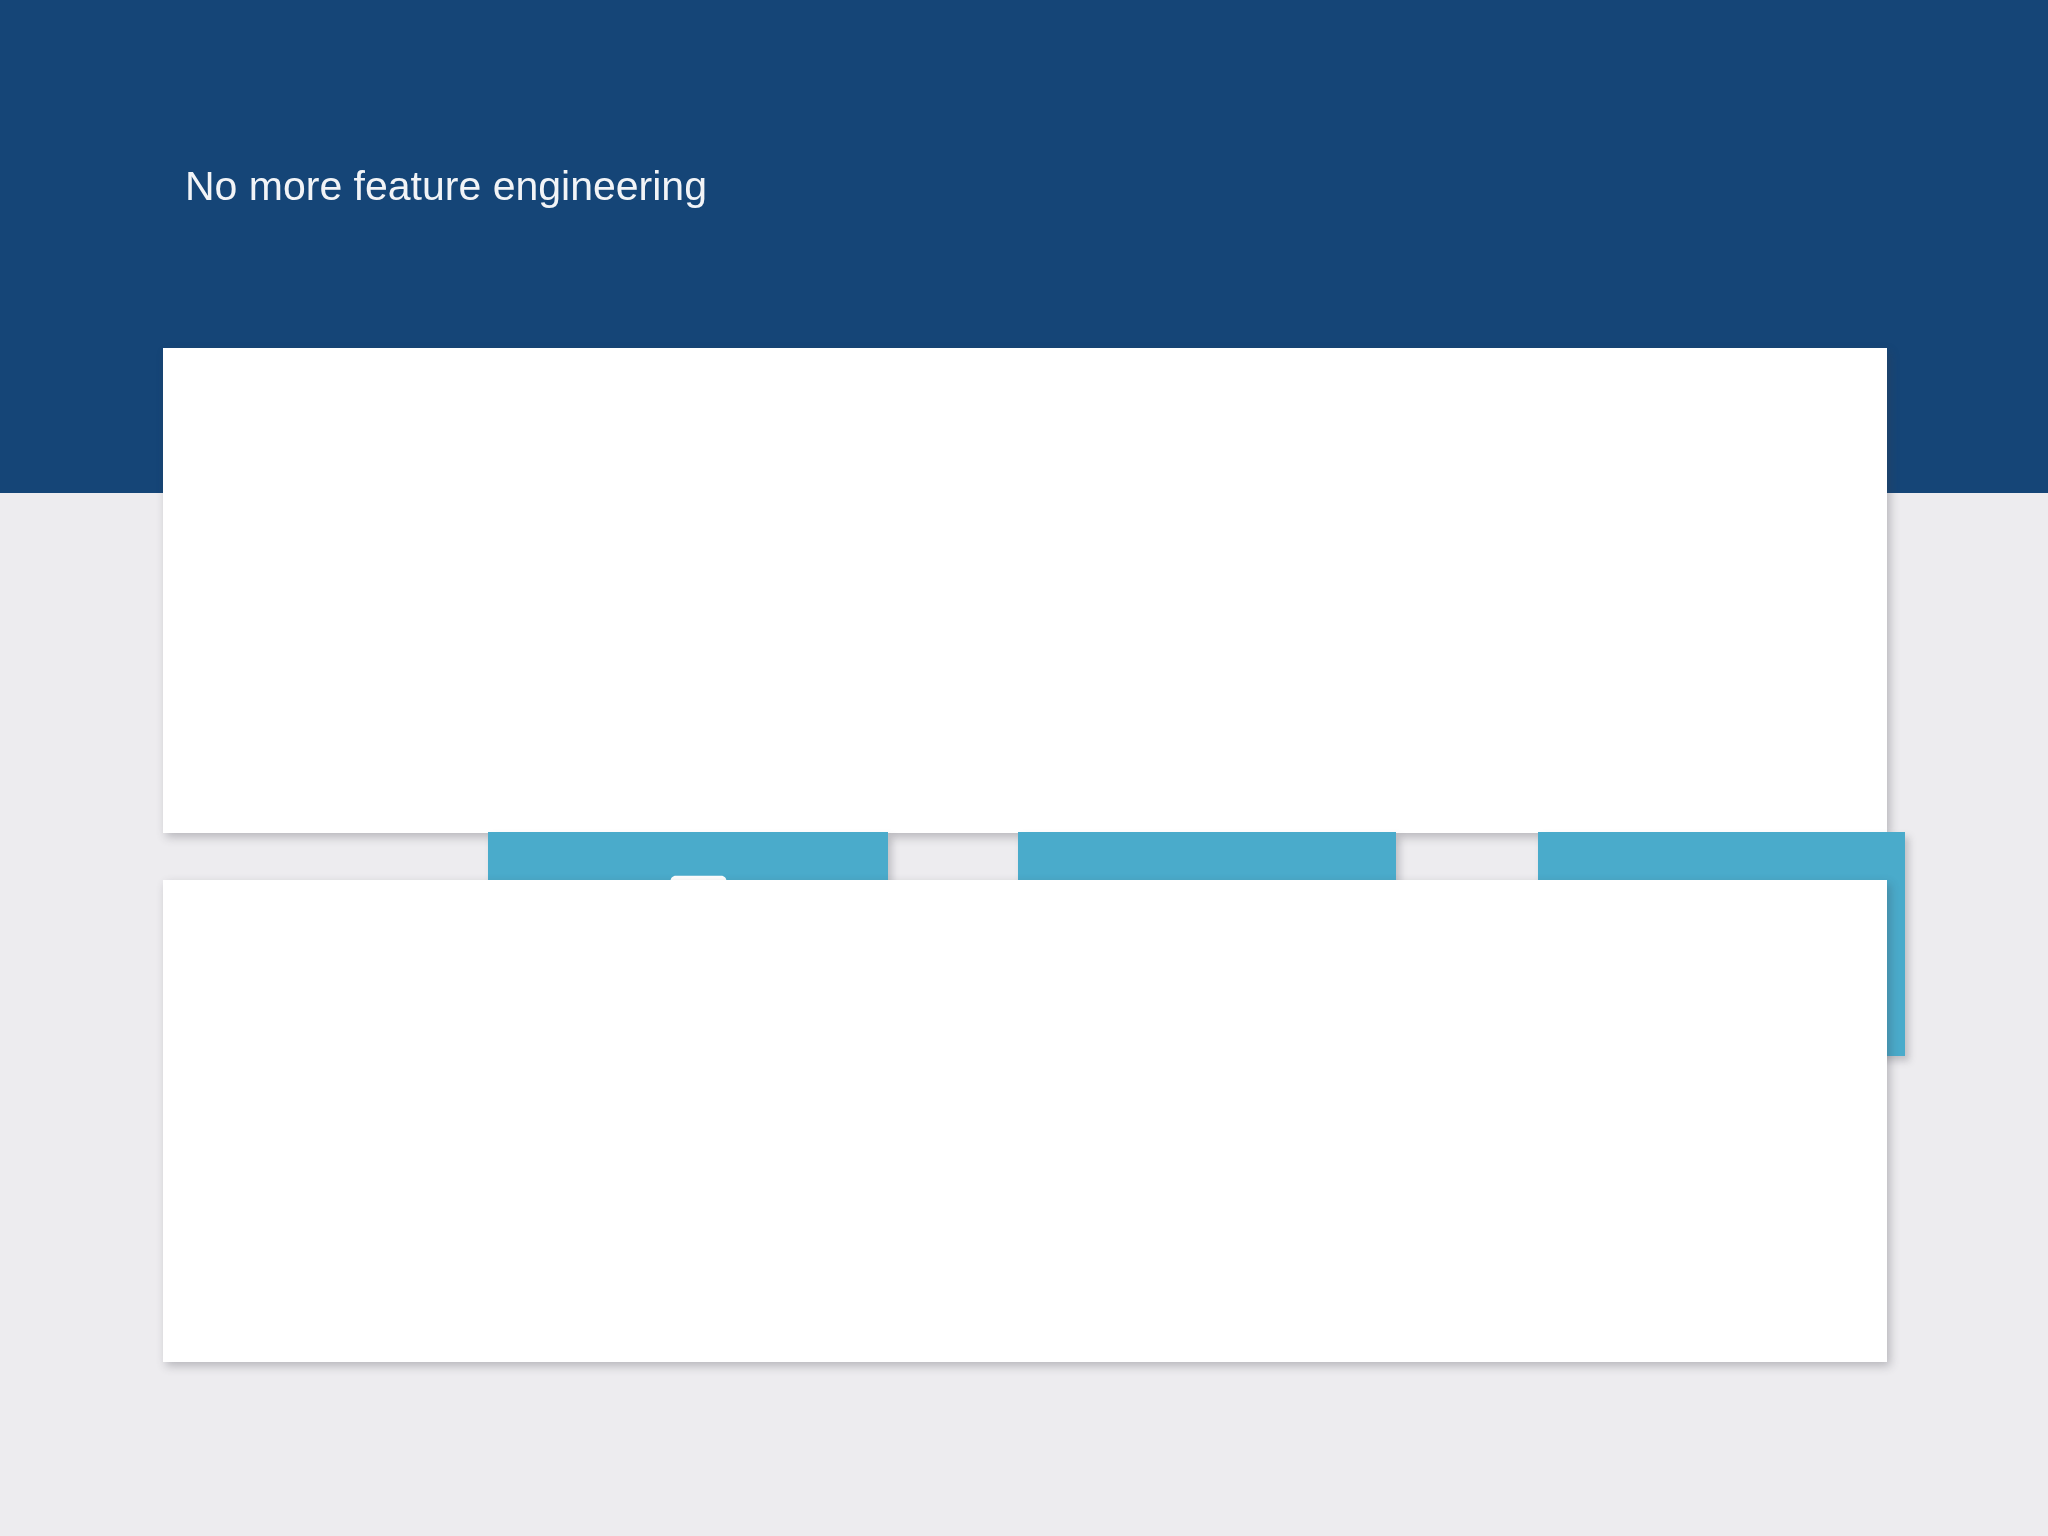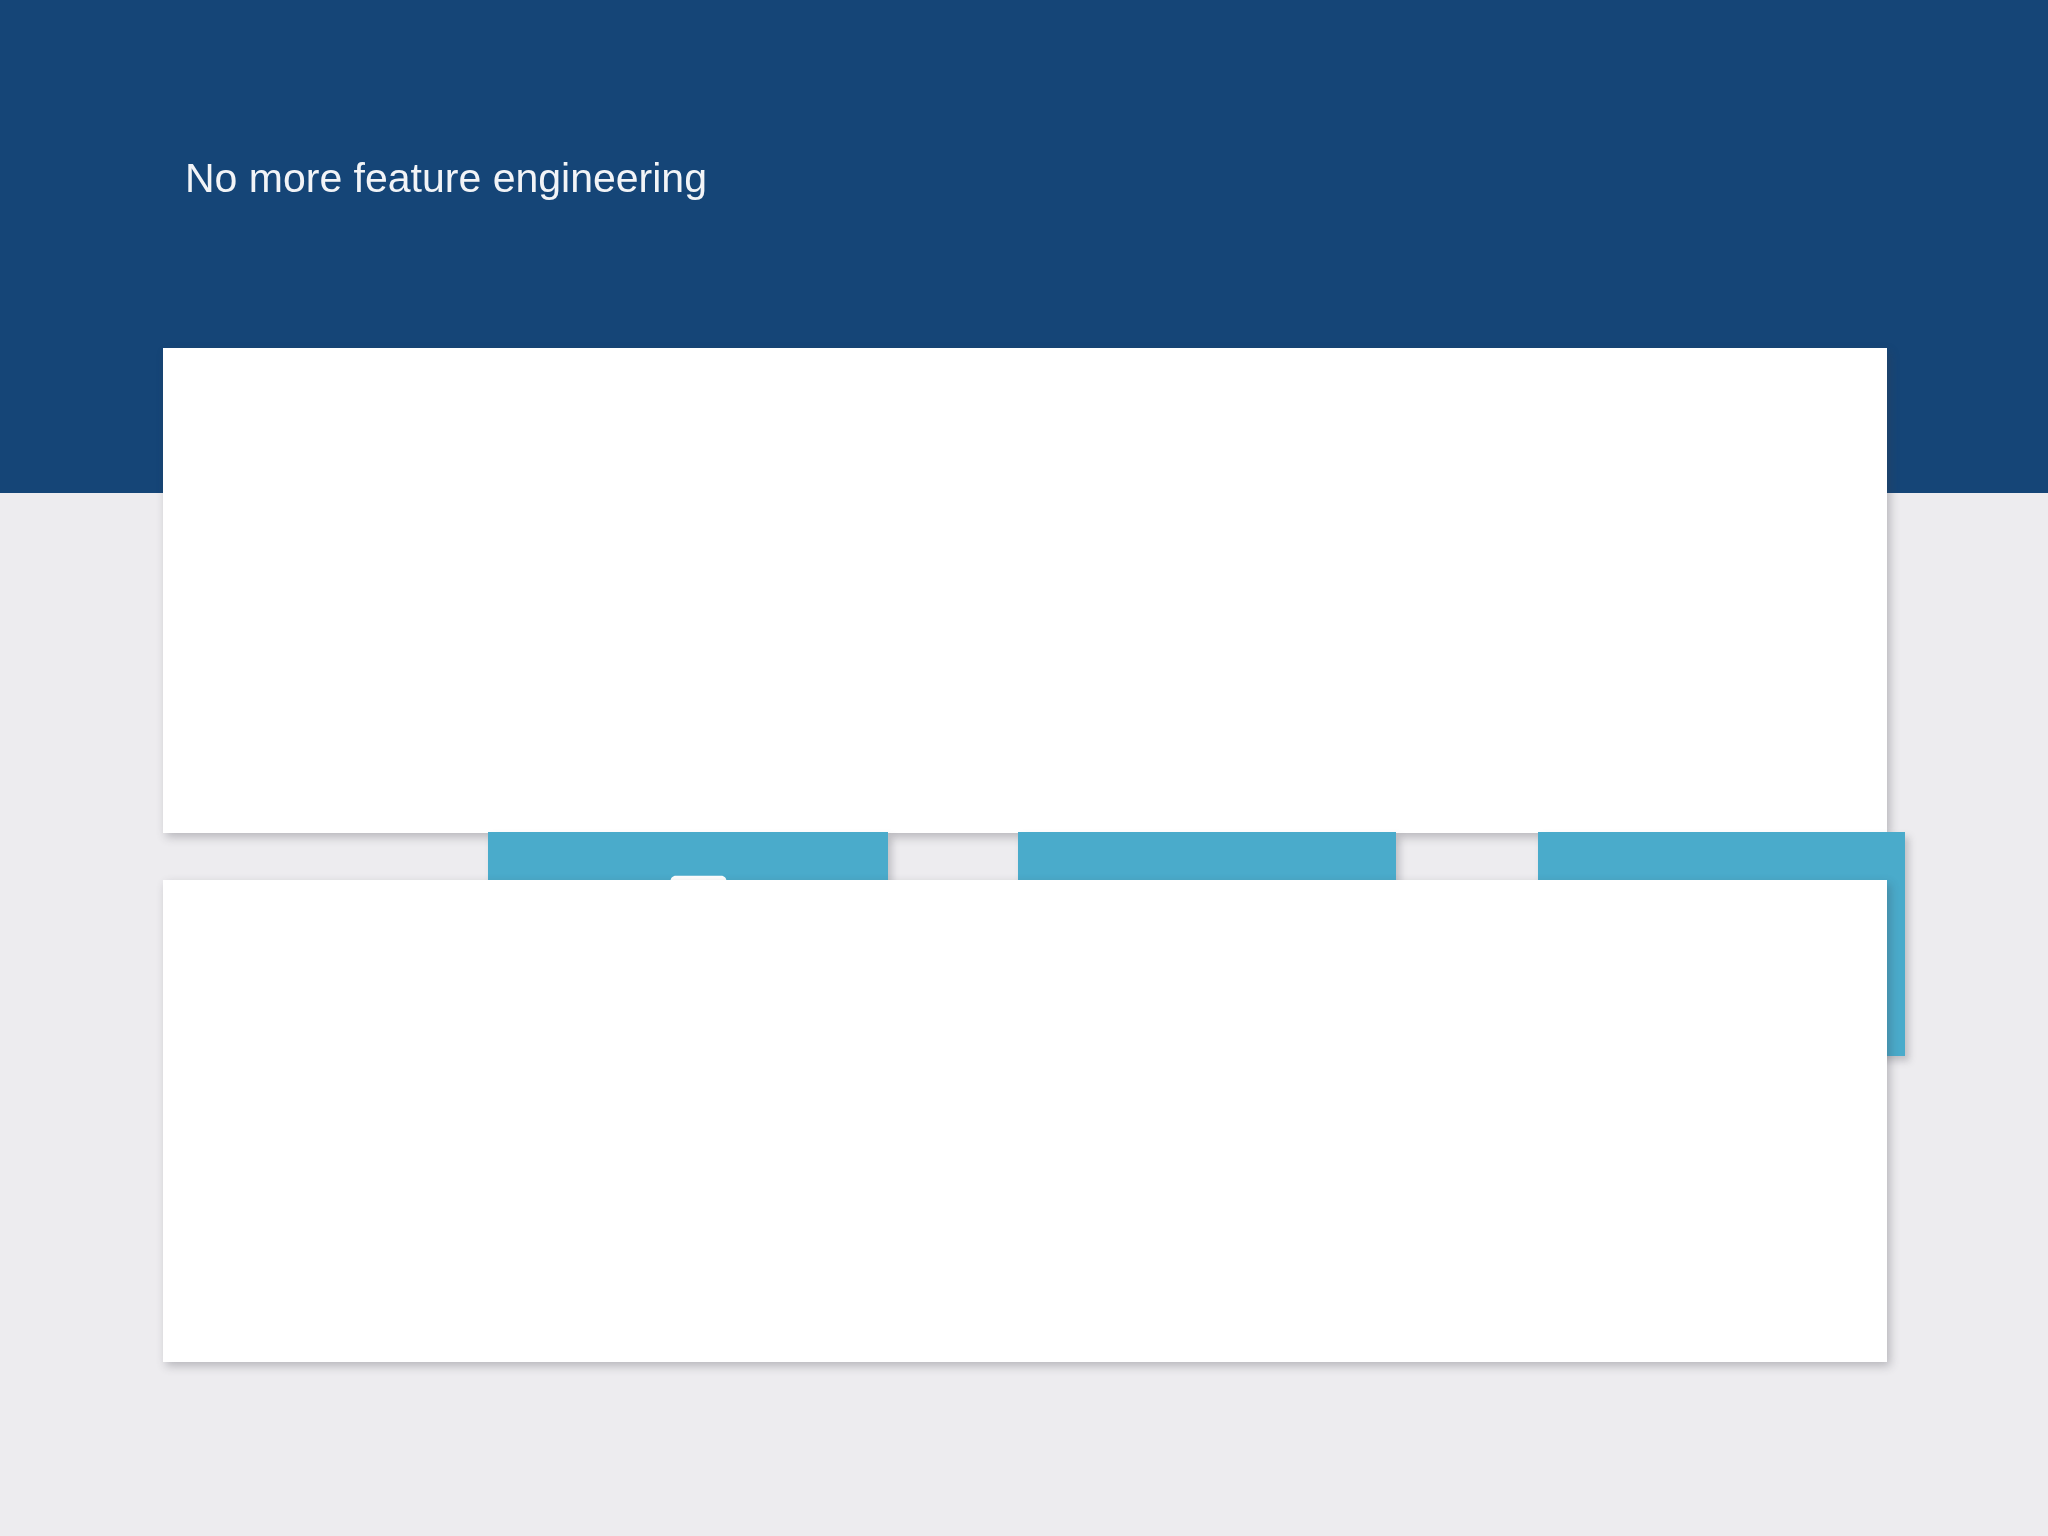--- a/index.html
+++ b/index.html
@@ -37,21 +37,21 @@
     letter-spacing: -0.5px;
     line-height: 1.05;
     margin: 0;
     white-space: nowrap;
   }
   #slide-subtitle {
     font-size: 41px;
     font-weight: normal;
     color: #f2f4f7;
     line-height: 1.1;
-    margin: 20px 0 0 0;
+    margin: 28px 0 0 0;
     white-space: nowrap;
   }
 
   
   .card {
     position: absolute;
     background: #ffffff;
     box-shadow: 3px 4px 9px rgba(60,60,70,0.30);
   }
   #card-top {

